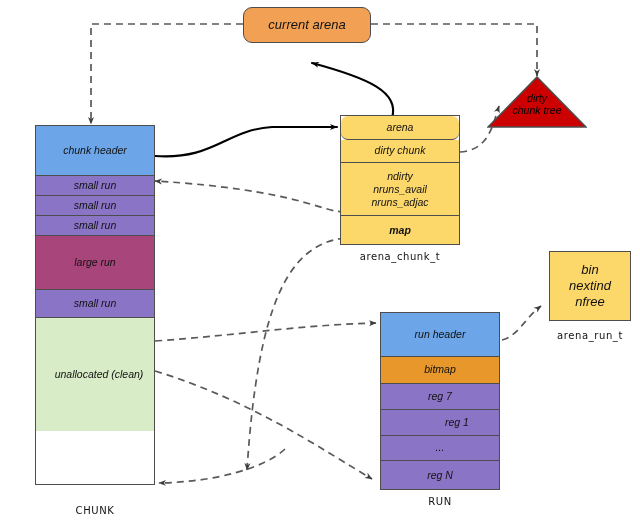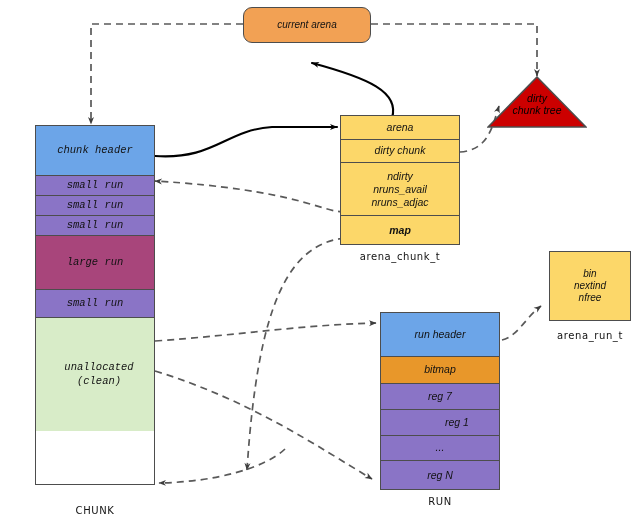--- a/index.html
+++ b/index.html
@@ -25,21 +25,21 @@
   }
   .node {
     position: absolute;
     box-sizing: border-box;
     border: 1.6px solid #4d4d4d;
     display: flex;
     align-items: center;
     justify-content: center;
     text-align: center;
     font-style: italic;
-    font-size: 10px;
+    font-size: 13px;
     color: #121212;
     line-height: 1.22;
   }
   .stack {
     position: absolute;
     box-sizing: border-box;
     border: 1.6px solid #4d4d4d;
     display: flex;
     flex-direction: column;
   }
@@ -136,21 +136,21 @@
   </div>
 
   <div class="triangle-wrap" style="left:487px; top:76px;">
     <svg width="100" height="52">
       <polygon points="50,1 99,51 1,51" fill="#cc0000" stroke="#4d4d4d" stroke-width="1.6"></polygon>
     </svg>
     <div class="triangle-label">dirty
 chunk tree</div>
   </div>
 
-  <div class="stack" style="left:35px; top:125px; width:120px; height:360px;font-family:Liberation Mono, monospace;">
+  <div class="stack" style="left:35px; top:125px; width:120px; height:360px;">
     <div class="cell" style="height:50px; background:#6ca5e8;">
       <span>chunk header</span>
     </div>
     <div class="cell" style="height:20px; background:#8a74c6;">
       <span>small run</span>
     </div>
     <div class="cell" style="height:20px; background:#8a74c6;">
       <span>small run</span>
     </div>
     <div class="cell" style="height:20px; background:#8a74c6;">
@@ -162,21 +162,21 @@
     <div class="cell" style="height:28px; background:#8a74c6;">
       <span>small run</span>
     </div>
     <div class="cell" style="height:113px; background:#d8ecc8;padding-left:8px;">
       <span>unallocated (clean)</span>
     </div>
   </div>
   <div class="caption" style="left:35px; top:505px; width:120px;">CHUNK</div>
 
   <div class="stack" style="left:340px; top:115px; width:120px; height:130px;">
-    <div class="cell" style="height:24px; background:#fcd769;">
+    <div class="cell" style="height:24px; background:#fcd769;border-radius:7px;">
       <span>arena</span>
     </div>
     <div class="cell" style="height:24px; background:#fcd769;">
       <span>dirty chunk</span>
     </div>
     <div class="cell" style="height:54px; background:#fcd769;">
       <span>ndirty
 nruns_avail
 nruns_adjac</span>
     </div>

